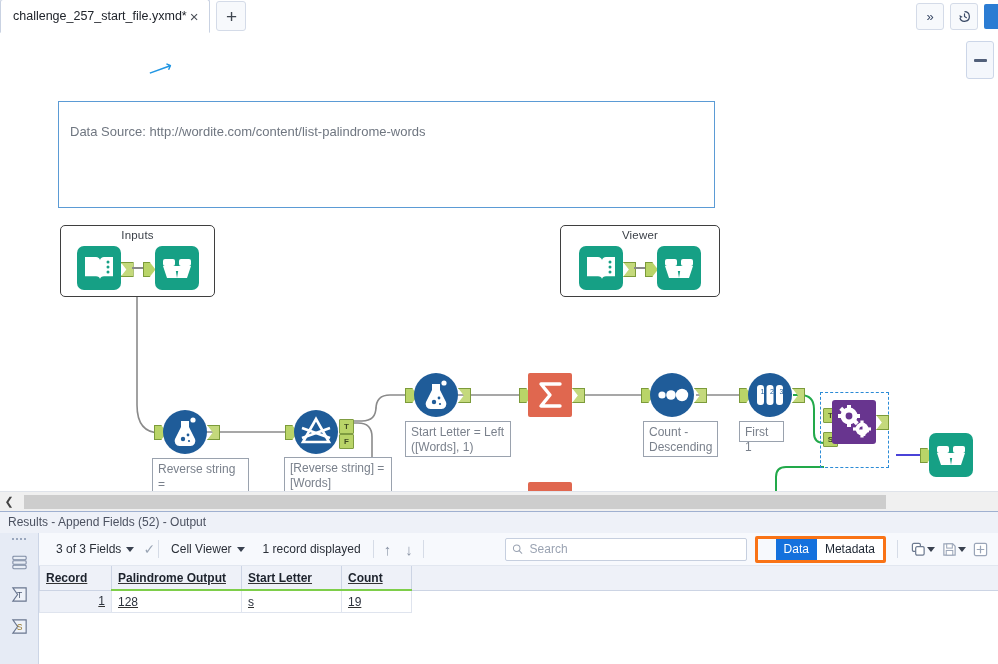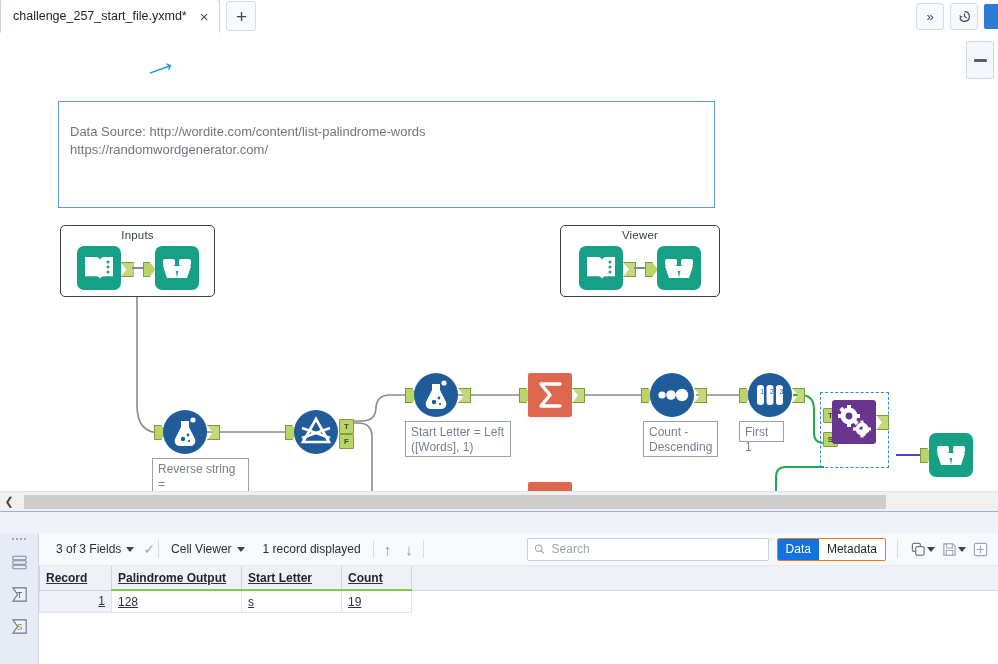--- a/index.html
+++ b/index.html
@@ -12,21 +12,21 @@
   }
   .app{position:relative;width:998px;height:664px;}
 
   
   .tabbar{
     position:absolute;left:0;top:0;width:998px;height:33px;
     background:#ffffff;border-bottom:1px solid #ccd3e0;
     display:flex;align-items:flex-end;
   }
   .tab{
-    height:32px;display:flex;align-items:center;gap:10px;
+    height:32px;display:flex;align-items:center;
     padding:0 8px 0 12px;background:#fff;
     border:1px solid #c9d2e2;border-bottom:1px solid #fff;
     border-radius:3px 3px 0 0;
     font-size:12.5px;color:#20242b;white-space:nowrap;
   }
   .tab-close{
     font-size:15px;color:#4a4f58;line-height:1;cursor:pointer;
     padding:0 3px;font-weight:400;
   }
   .tab-new{
@@ -164,21 +164,21 @@
   }
   .search-box{
     width:228px;height:21px;border:1px solid #c6cfdf;background:#fff;border-radius:2px;
     display:flex;align-items:center;padding:0 6px;gap:5px;
   }
   .search-box input{
     border:0;outline:0;font-size:12px;color:#5c6370;width:100%;
     font-family:"Liberation Sans", sans-serif;background:transparent;
   }
   .search-box input::placeholder{color:#9aa3b2;}
-  .seg{display:flex;border:1px solid #f97316;border-radius:2px;overflow:hidden;height:21px;}
+  .seg{display:flex;border:3px solid #f97316;border-radius:2px;overflow:hidden;height:21px;padding-left:18px;}
   .seg div{padding:0 8px;display:flex;align-items:center;font-size:12px;cursor:pointer;background:#fff;color:#1d2husing;}
   .seg .on{background:#1471dd;color:#fff;}
   .seg .off{background:#fff;color:#1b2430;}
   .tb-icons{display:flex;align-items:center;gap:3px;color:#6d7a90;}
   .tb-ico{display:flex;align-items:center;gap:1px;padding:0 2px;cursor:pointer;}
 
   
   .tbl{width:100%;border-collapse:collapse;table-layout:fixed;text-decoration:underline;}
   .tbl th{
     background:#eef1f8;border:1px solid #ccd4e4;border-top:none;
@@ -223,21 +223,20 @@
 
     <div class="cursor-swoosh">⟶</div>
 
     <div class="canvas-zoom-out">
       <i></i>
     </div>
 
     <div class="comment">
       <div class="gap"></div>
       <div>Data Source:  http://wordite.com/content/list-palindrome-words</div>
-      <div>https://randomwordgenerator.com/</div>
     </div>
 
     <svg class="wires">
 
       <path d="M137,262 L137,372 Q137,400 160,400 L163,400" fill="none" stroke="#8a8a8a" stroke-width="1.6"></path>
 
       <path d="M205,399 L295,399" fill="none" stroke="#8a8a8a" stroke-width="1.6"></path>
 
       <path d="M349,388 L362,388 Q376,388 376,374 L376,376 Q376,362 390,362 L415,362" fill="none" stroke="#8a8a8a" stroke-width="1.6"></path>
 
@@ -342,20 +341,21 @@
         <svg viewBox="0 0 44 44">
           <circle cx="22" cy="22" r="22" fill="#1f5c99"></circle>
           <path d="M22 9 L35 32 H9 Z" fill="none" stroke="#fff" stroke-width="2.6"></path>
           <path d="M8 18 L36 28" stroke="#fff" stroke-width="2.6"></path>
           <path d="M36 18 L8 28" stroke="#fff" stroke-width="2.6"></path>
         </svg>
       </span>
       <span class="anchor-lbl" style="left:45px;top:9px;">T</span>
       <span class="anchor-lbl" style="left:45px;top:24px;">F</span>
     </div>
+    <div class="annot" style="left:284px;top:424px;width:108px;height:36px;">[Reverse string] = [Words]</div>
 
     <div class="node" style="left:414px;top:340px;">
       <span class="anchor in" style="left:-9px;top:15px;"></span>
       <span class="icon icon-round">
         <svg viewBox="0 0 44 44">
           <circle cx="22" cy="22" r="22" fill="#1f5c99"></circle>
           <path d="M18 11 h8 v6 l6 12 a5 5 0 0 1-4.5 7 h-11 A5 5 0 0 1 12 29 l6-12 Z" fill="#fff"></path>
           <circle cx="20" cy="29" r="2.2" fill="#1f5c99"></circle>
           <circle cx="25" cy="25" r="1.4" fill="#1f5c99"></circle>
           <circle cx="26" cy="31" r="1.1" fill="#1f5c99"></circle>
@@ -468,20 +468,21 @@
   </div>
 
   <div class="canvas-scroll">
     <div class="cs-arrow">❮</div>
     <div class="cs-track">
       <div class="cs-thumb"></div>
     </div>
   </div>
 
   <div class="results">
+    <div class="results-title">Results - Append Fields (52) - Output</div>
 
     <div class="results-inner">
 
       <div class="res-side">
         <div class="res-grip"></div>
         <div class="side-ico">
           <svg viewBox="0 0 20 20" width="19" height="19">
             <rect x="3" y="3.5" width="14" height="3.6" rx="1" fill="#e8edf6" stroke="#7e8aa3" stroke-width="1.1"></rect>
             <rect x="3" y="8.2" width="14" height="3.6" rx="1" fill="#e8edf6" stroke="#7e8aa3" stroke-width="1.1"></rect>
             <rect x="3" y="12.9" width="14" height="3.6" rx="1" fill="#e8edf6" stroke="#7e8aa3" stroke-width="1.1"></rect>

